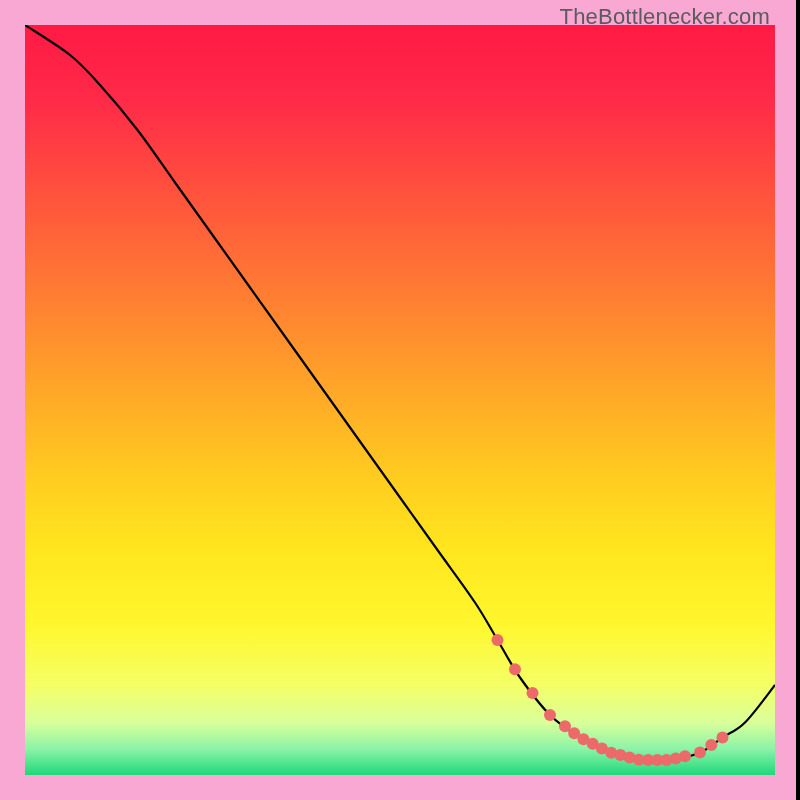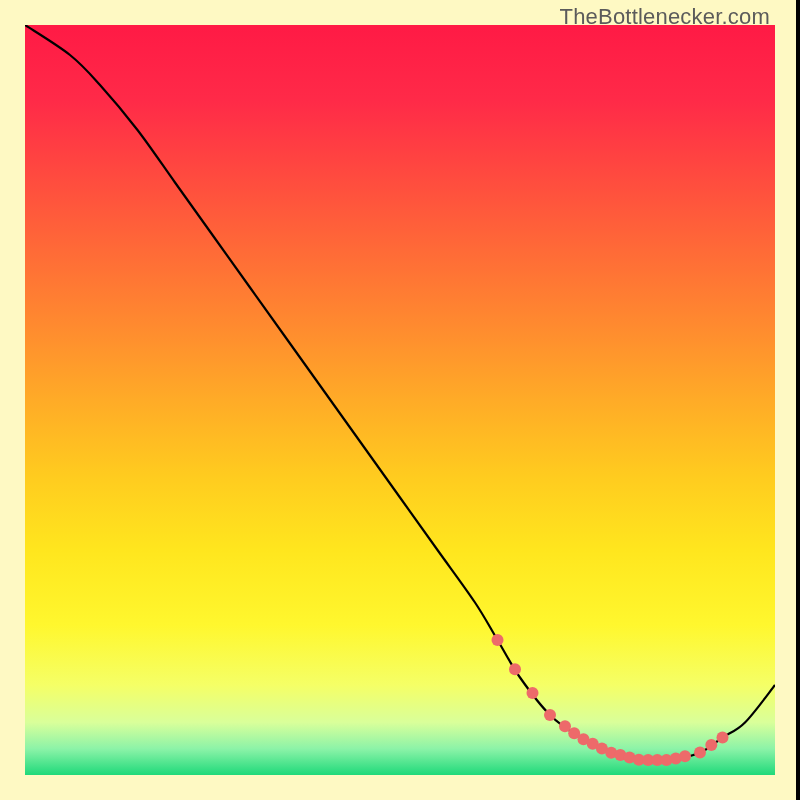--- a/index.html
+++ b/index.html
@@ -8,21 +8,21 @@
     width: 800px;
     height: 800px;
     background: #000;
     overflow: hidden;
     font-family: Arial, Helvetica, sans-serif;
   }
   .stage {
     position: relative;
     width: 796px;
     height: 800px;
-    background: #fef9c3;
+    background: #f9a8d4;
   }
   .plot {
     position: absolute;
     left: 25px;
     top: 25px;
     width: 750px;
     height: 750px;
   }
   .gradient {
     position: absolute;

